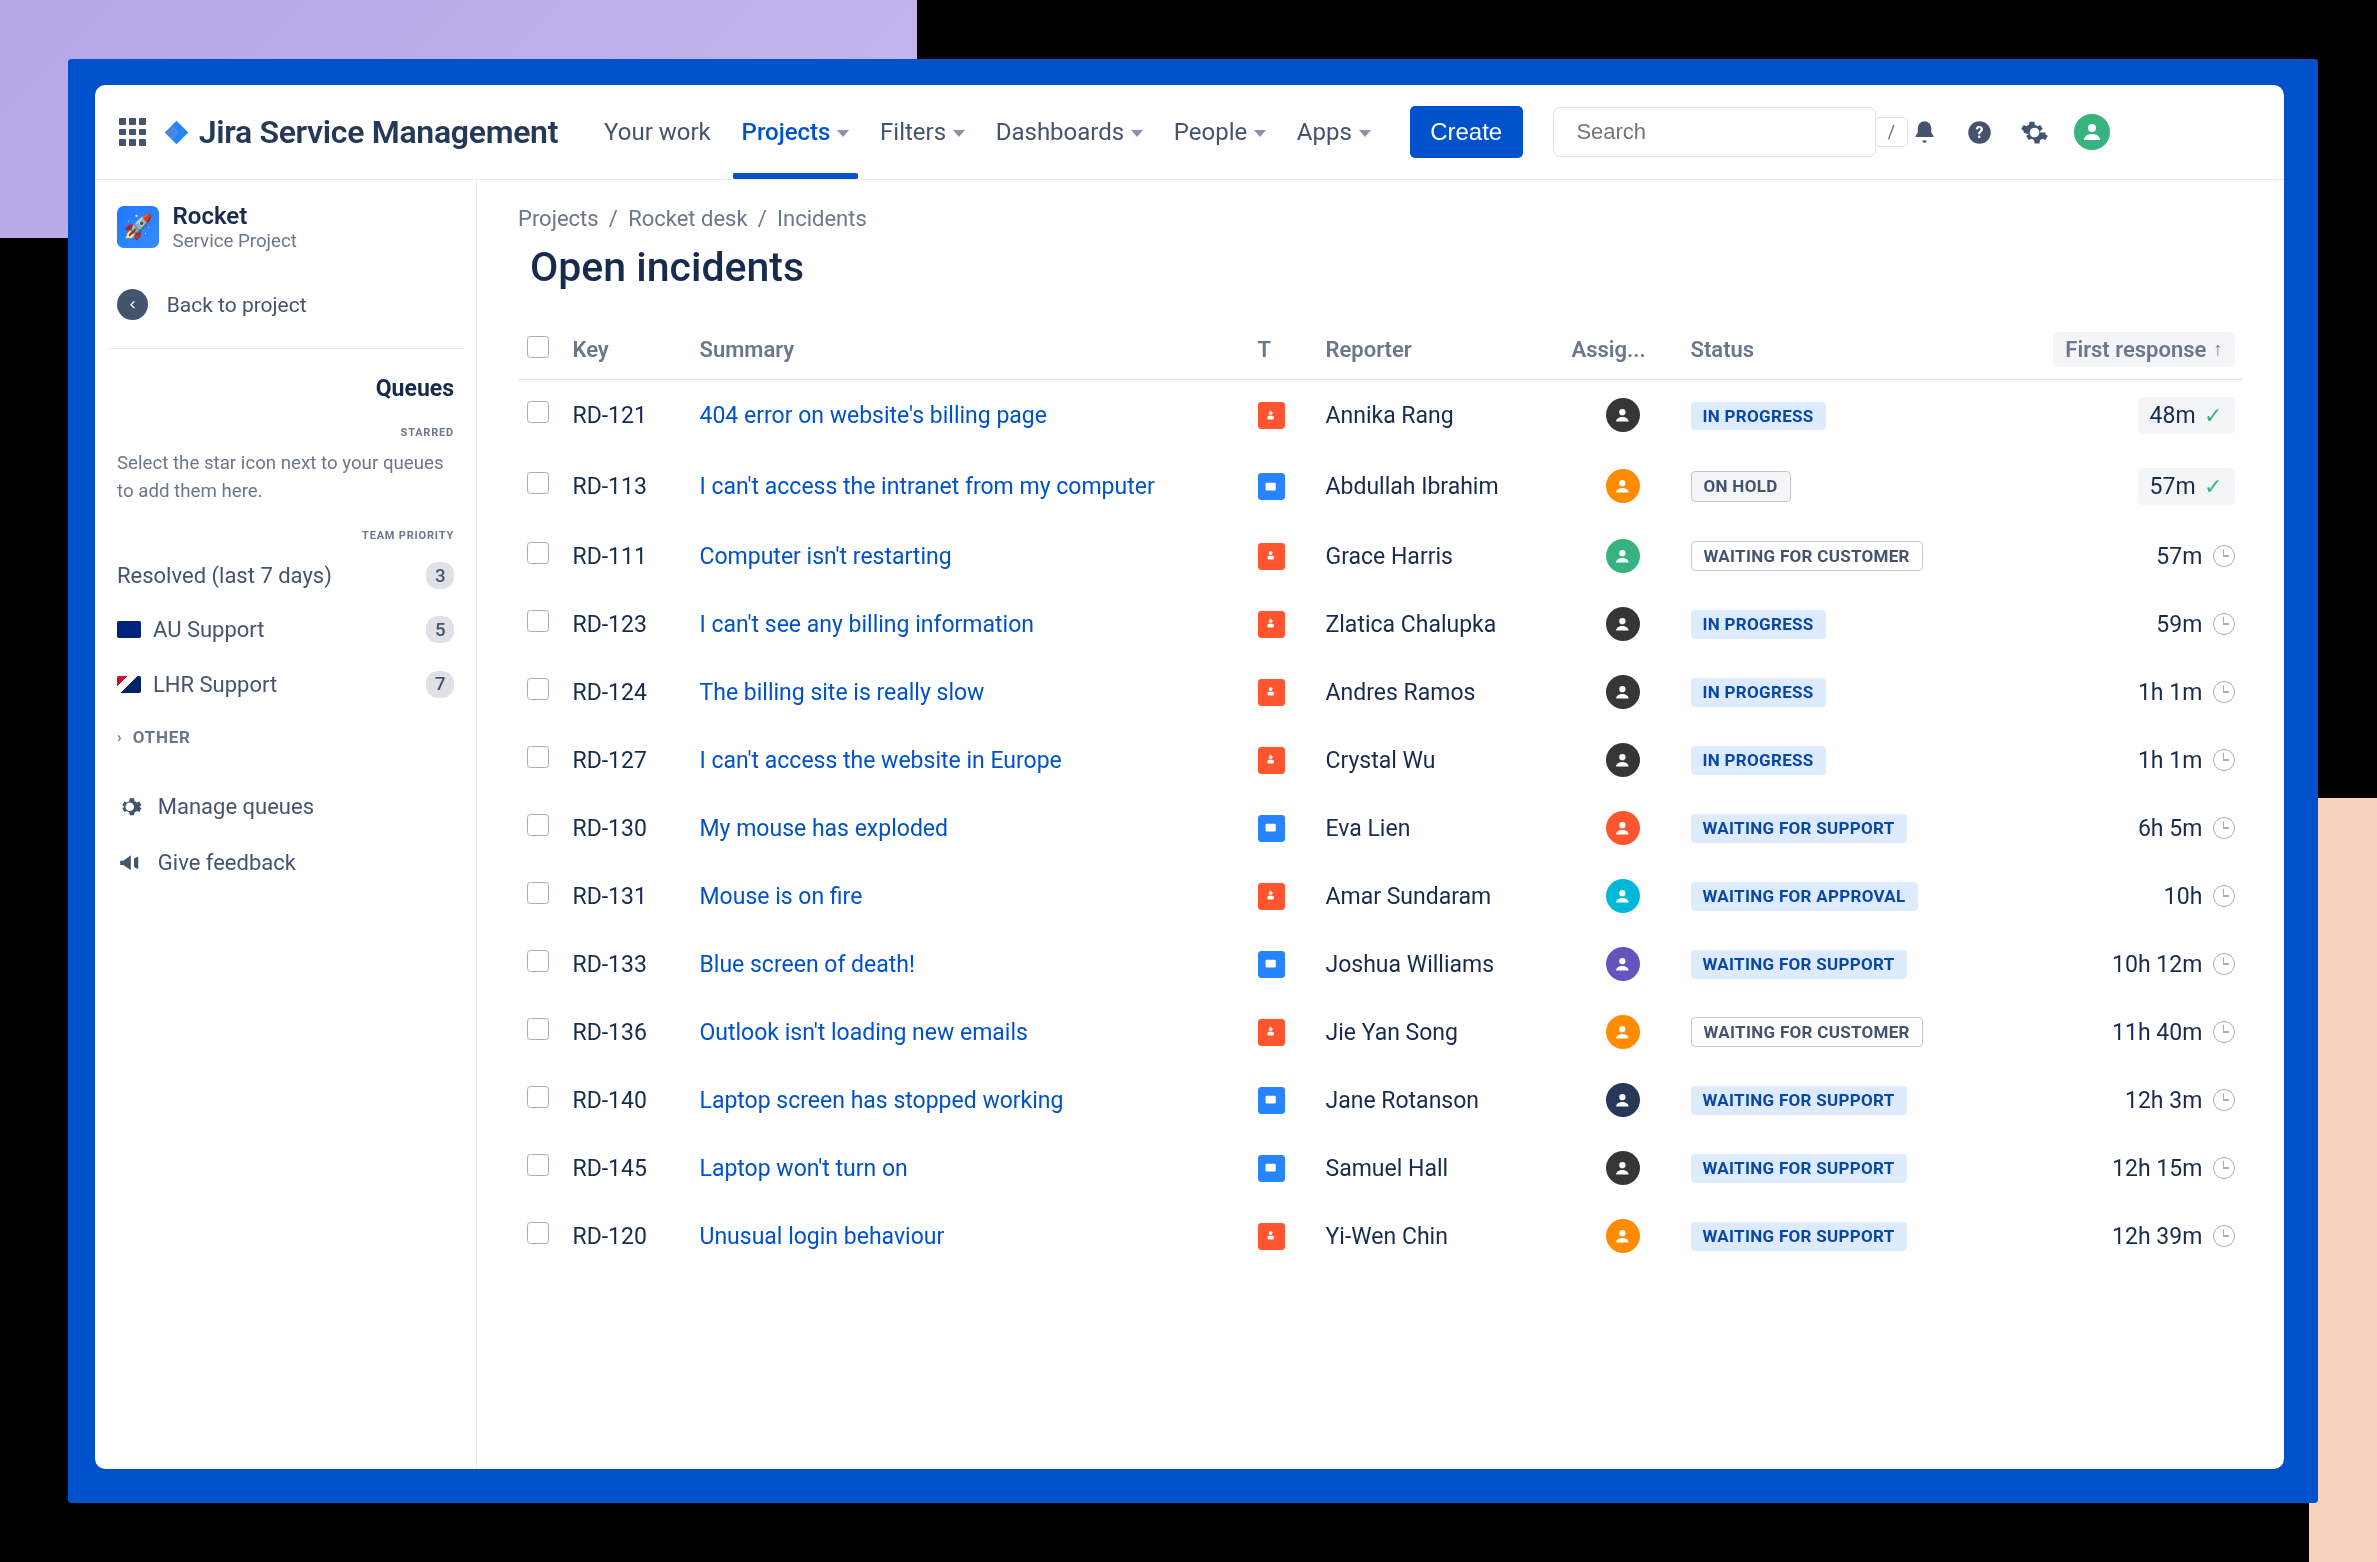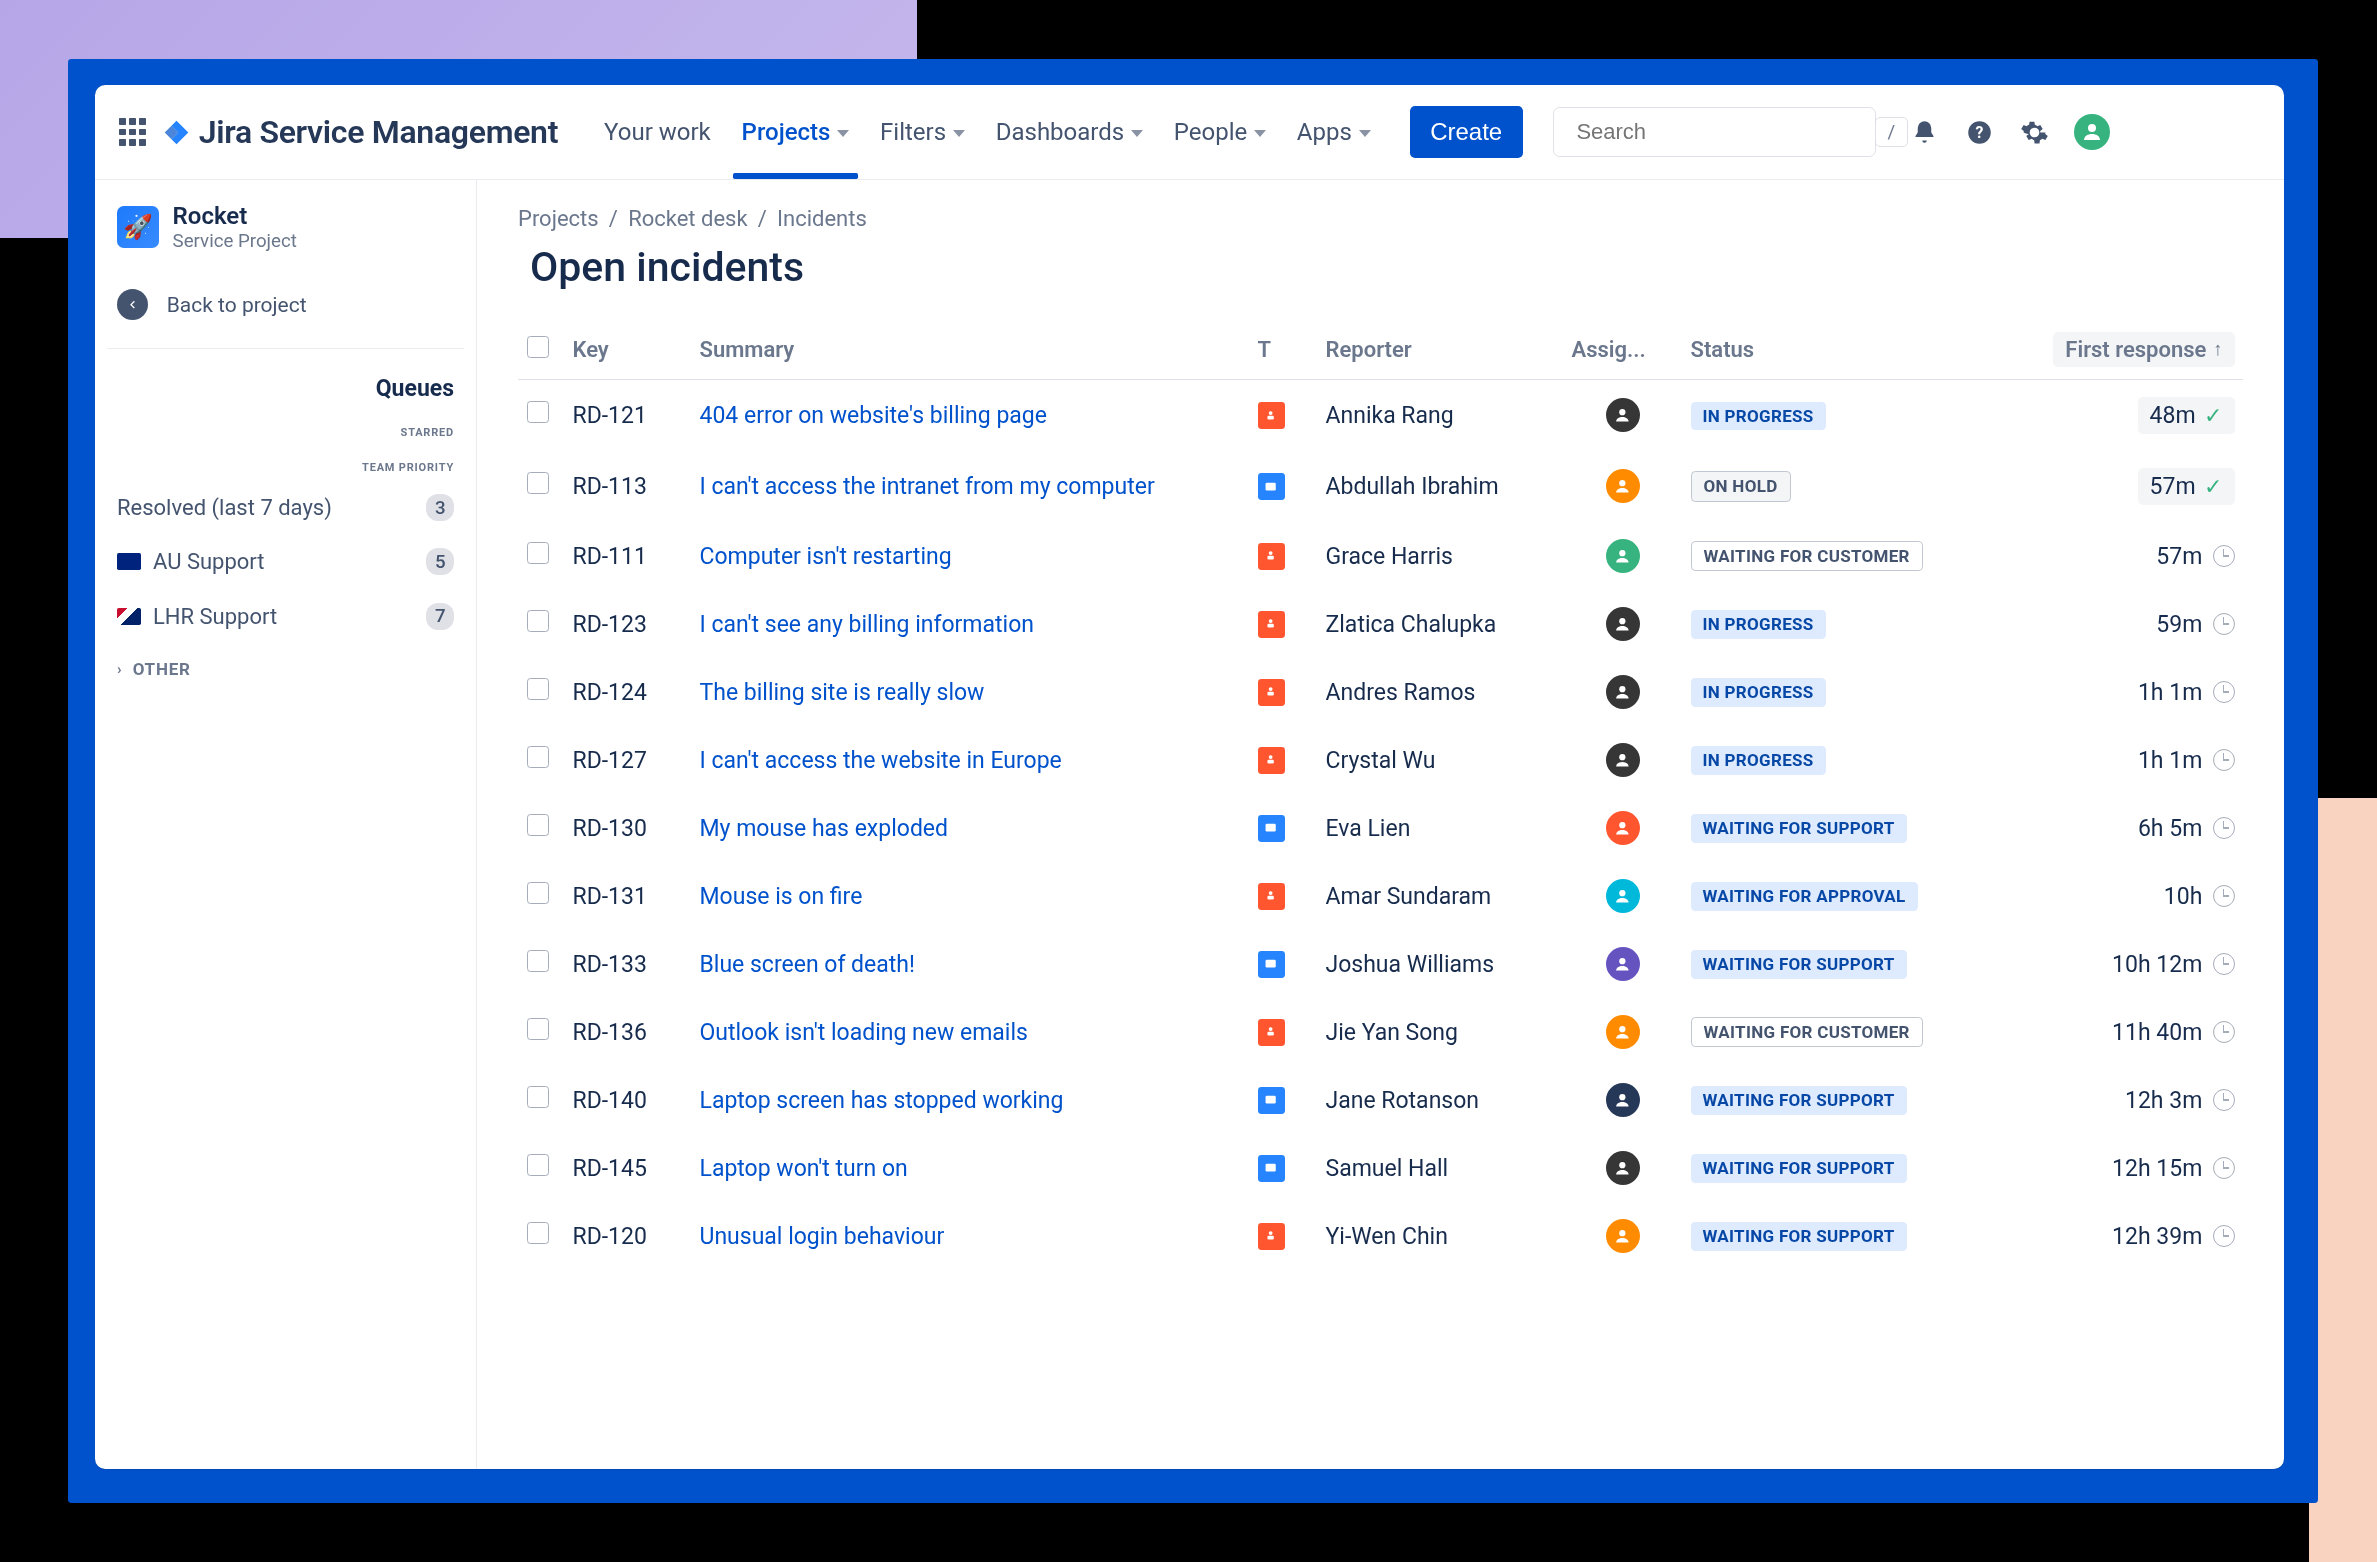--- a/index.html
+++ b/index.html
@@ -295,20 +295,21 @@
         <div class="back-circle">
           <svg width="15.3" height="15.3" viewBox="0 0 24 24">
               <path fill="#fff" d="M14 6l-6 6 6 6 1.4-1.4L10.8 12l4.6-4.6z"></path>
             </svg>
         </div>
         <span>Back to project</span>
       </div>
       <div class="side-divider"></div>
       <div class="side-heading">Queues</div>
       <div class="side-label">STARRED</div>
+      <div class="side-help">Select the star icon next to your queues to add them here.</div>
       <div class="side-label">TEAM PRIORITY</div>
       <div id="side-items">
           <div class="side-item">
             <div class="si-left">
               <span class="si-label">Resolved (last 7 days)</span>
             </div>
             <span class="pill">3</span>
           </div>
           <div class="side-item">
             <div class="si-left">
@@ -322,20 +323,34 @@
               <span class="flag gb"></span>
               <span class="si-label">LHR Support</span>
             </div>
             <span class="pill">7</span>
           </div>
         </div>
       <div class="side-collapse">
         <span class="sc-chev">›</span>
         <span>OTHER</span>
       </div>
+      <div class="side-bottom">
+        <div class="side-action">
+          <svg class="gear-svg" viewBox="0 0 24 24">
+              <path fill="currentColor" d="M12 8a4 4 0 1 0 0 8 4 4 0 0 0 0-8zm9 4l2 1.5-2 3.5-2.4-1a7 7 0 0 1-2 1.2L16 20h-4l-.6-2.8a7 7 0 0 1-2-1.2l-2.4 1-2-3.5L7 12l-2-1.5 2-3.5 2.4 1a7 7 0 0 1 2-1.2L12 4h4l.6 2.8a7 7 0 0 1 2 1.2l2.4-1 2 3.5z"></path>
+            </svg>
+          <span>Manage queues</span>
+        </div>
+        <div class="side-action">
+          <svg class="gear-svg" viewBox="0 0 24 24">
+              <path fill="currentColor" d="M3 10v4h3l7 5V5l-7 5H3zm13-2v8l4 2V6z"></path>
+            </svg>
+          <span>Give feedback</span>
+        </div>
+      </div>
     </div>
 
     <div class="main">
       <div class="breadcrumb" id="breadcrumb">
           <a>Projects</a>
           <span class="sep">/</span>
           <a>Rocket desk</a>
           <span class="sep">/</span>
           <a>Incidents</a>
         </div>

